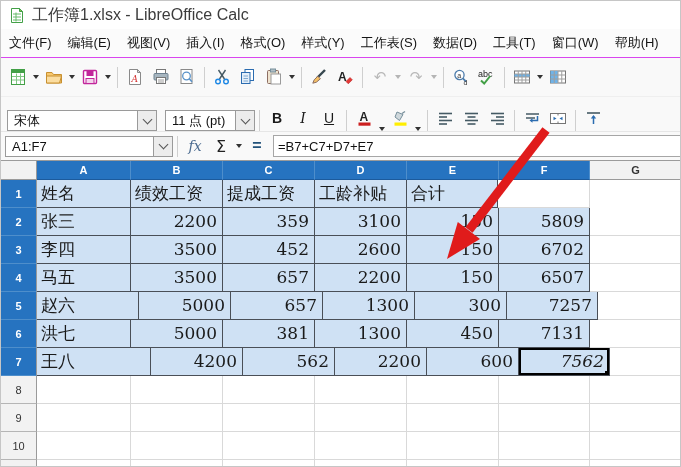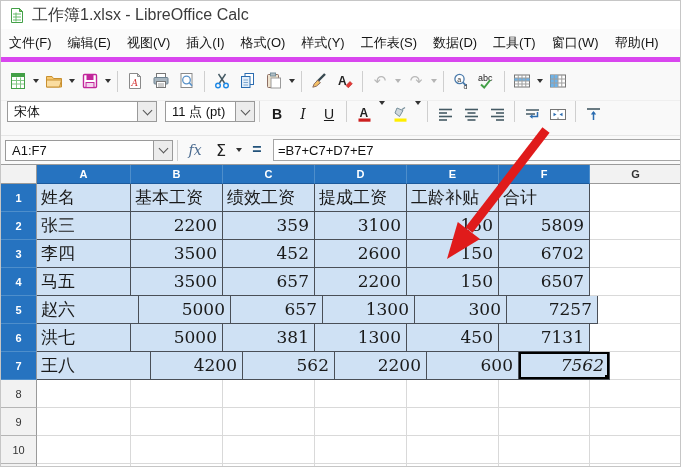--- a/index.html
+++ b/index.html
@@ -2,25 +2,25 @@
 <html><head>
 <meta charset="utf-8">
 <style>
   html,body{margin:0;padding:0;background:#e9e9e9;}
   .window{position:relative;width:681px;height:467px;overflow:hidden;background:#fff;
           font-family:"Liberation Sans",sans-serif;box-sizing:border-box;border:1px solid #c6c6c6;}
   
   .titlebar{height:28px;display:flex;align-items:center;gap:7px;padding-left:8px;background:#ffffff;}
   .titlebar .title{font-size:16px;color:#3c3c3c;}
   
-  .menubar{height:28px;display:flex;align-items:center;background:#fbfbfb;border-bottom:5px solid #d946ef;}
+  .menubar{height:28px;display:flex;align-items:center;background:#fbfbfb;border-bottom:1px solid #d946ef;}
   .menuitem{font-size:13px;color:#141414;padding:4px 8px;cursor:default;}
   
   .toolbar{height:38px;display:flex;align-items:center;background:#f9f9f9;padding-left:4px;border-bottom:1px solid #efefef;}
-  .formatbar{height:34px;display:flex;align-items:flex-start;background:#f9f9f9;padding-left:6px;border-bottom:1px solid #e6e6e6;}
+  .formatbar{height:34px;display:flex;align-items:flex-end;background:#f9f9f9;padding-left:6px;border-bottom:1px solid #e6e6e6;}
   .tbtn{min-width:24px;height:26px;display:flex;align-items:center;justify-content:center;border-radius:2px;margin:0 1px;}
   .dd{width:0;height:0;border-left:3.5px solid transparent;border-right:3.5px solid transparent;border-top:4px solid #333;margin:0 2px;}
   .dd.dis{border-top-color:#b5b5b5;}
   .vsep{width:1px;height:21px;background:#cfcfcf;margin:0 4px;flex:none;}
   .disabled{opacity:.45;filter:grayscale(1);}
   .glyph{font-family:"DejaVu Sans",sans-serif;font-size:15px;color:#6a6a6a;line-height:1;}
   
   .combo{display:flex;align-items:center;height:21px;background:#fff;border:1px solid #9a9a9a;box-sizing:border-box;}
   .combo .val{font-size:13px;color:#111;padding:0 6px;flex:1;white-space:nowrap;overflow:hidden;}
   .combo .cdd{width:18px;align-self:stretch;background:#ececec;border-left:1px solid #9a9a9a;display:flex;align-items:center;justify-content:center;}
@@ -366,21 +366,20 @@
         <div class="colhead sel" style="width: 92px;">C</div>
         <div class="colhead sel" style="width: 92px;">D</div>
         <div class="colhead sel" style="width: 92px;">E</div>
         <div class="colhead sel" style="width: 91px;">F</div>
         <div class="colhead" style="width: 92px;">G</div>
       </div>
     <div>
         <div class="grow">
           <div class="rowhead sel">1</div>
           <div class="cell tcell" style="width: 94px;">姓名</div>
-          <div class="cell tcell" style="width: 92px;">基本工资</div>
           <div class="cell tcell" style="width: 92px;">绩效工资</div>
           <div class="cell tcell" style="width: 92px;">提成工资</div>
           <div class="cell tcell" style="width: 92px;">工龄补贴</div>
           <div class="cell tcell" style="width: 91px;">合计</div>
           <div class="cell" style="width: 92px;"></div>
         </div>
         <div class="grow">
           <div class="rowhead sel">2</div>
           <div class="cell tcell" style="width: 94px;">张三</div>
           <div class="cell tcell num" style="width: 92px;">2200</div>

